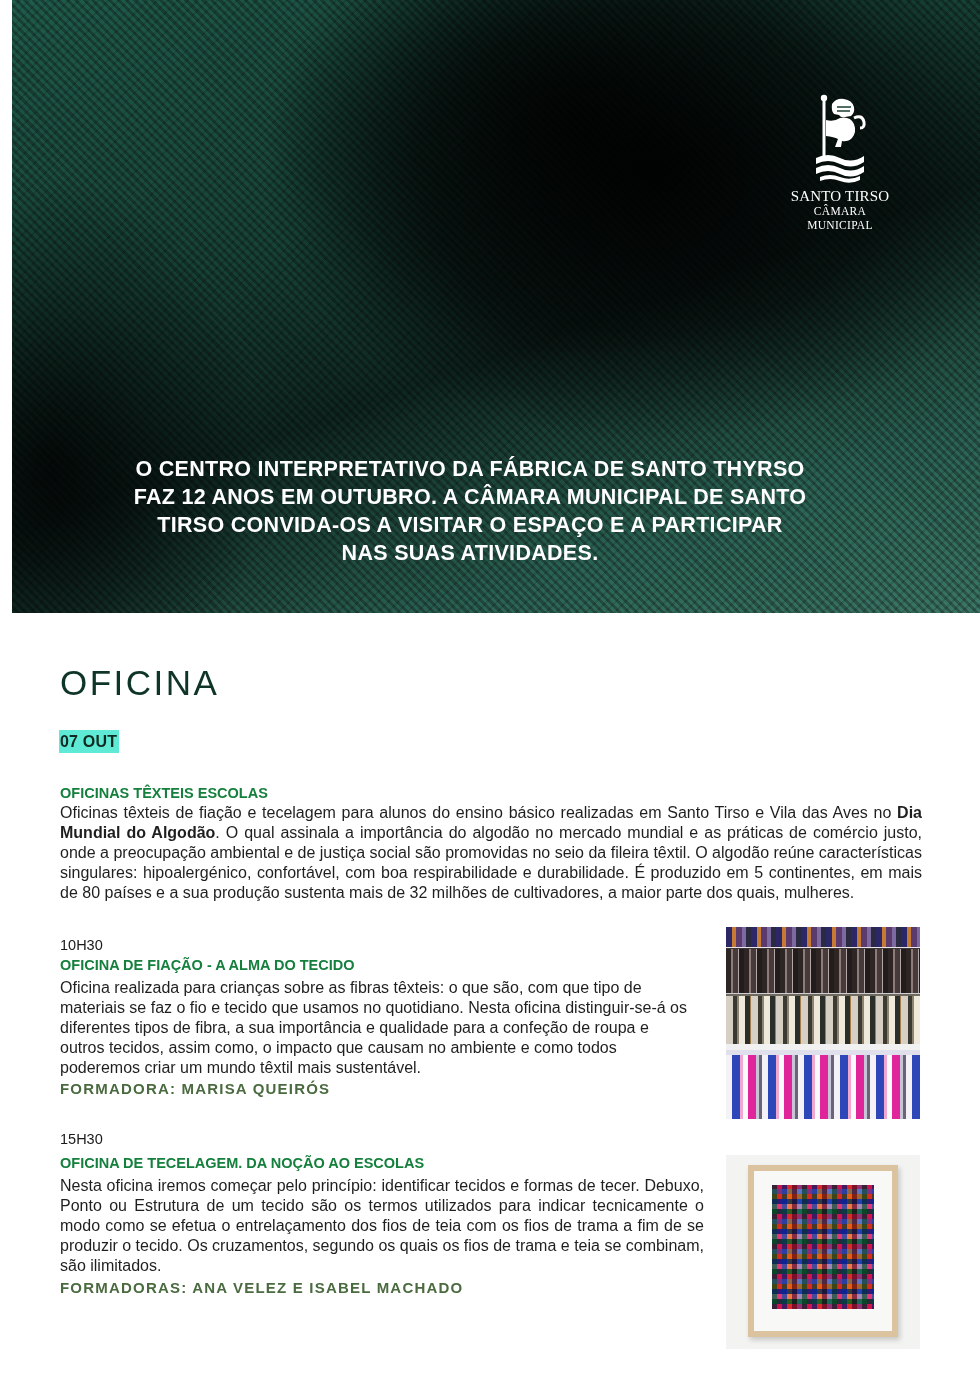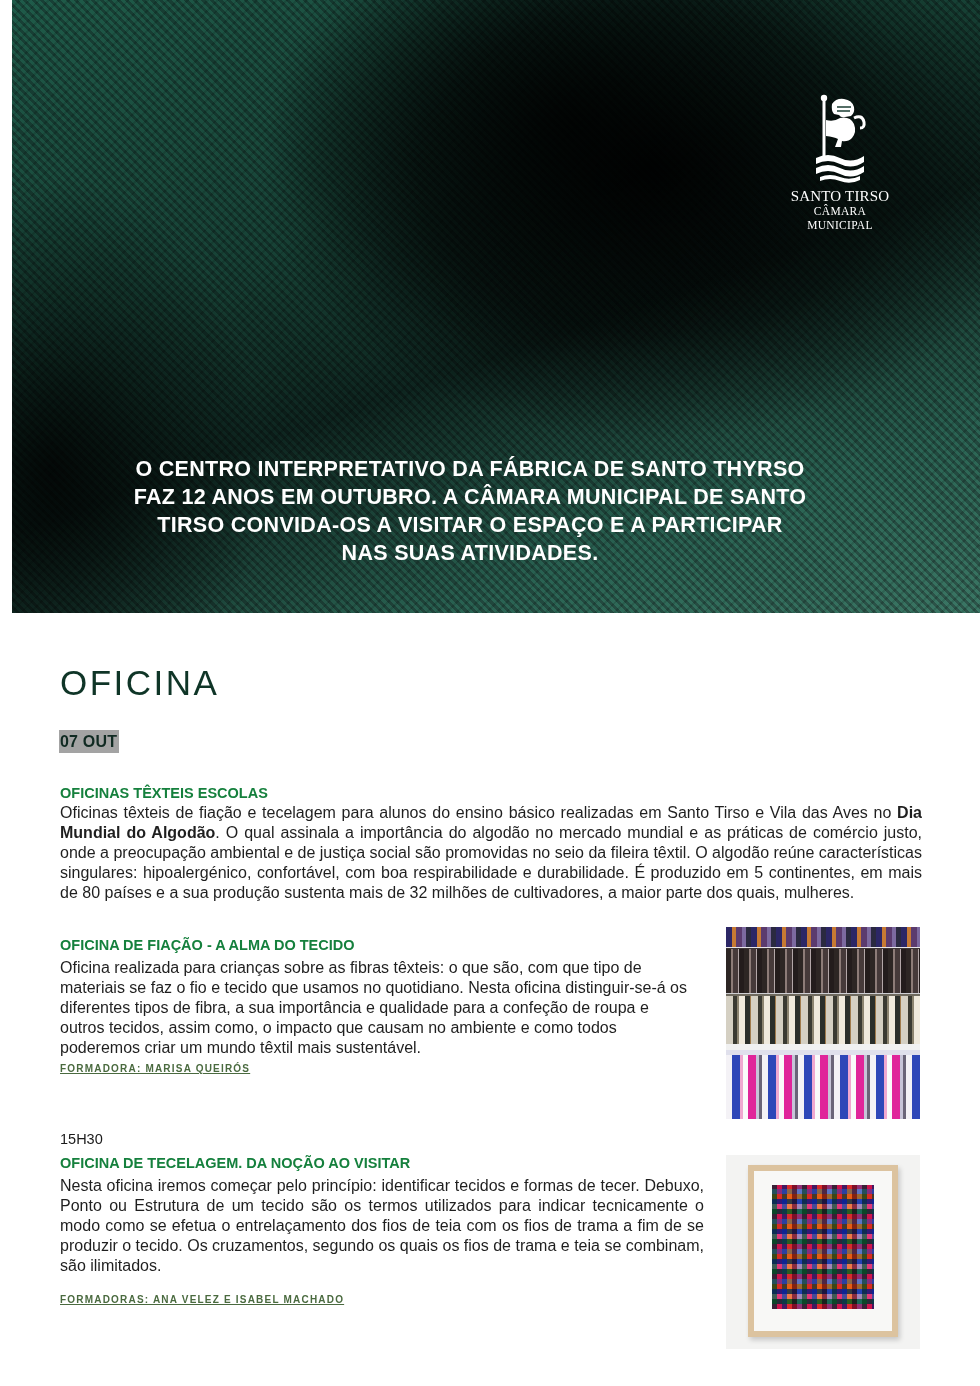--- a/index.html
+++ b/index.html
@@ -51,29 +51,29 @@
   .content { position: absolute; left: 60px; top: 613px; width: 862px; }
 
   .programa {
     position: absolute; left: 0; top: 50px;
     font-size: 35px; letter-spacing: 2.5px; color: #0f3527;
     font-family: "Liberation Sans", "DejaVu Sans", sans-serif; font-weight: normal;
   }
 
   .date-badge {
     position: absolute; left: -1px; top: 117px;
-    background: #a3a3a3; color: #102a22; font-weight: bold; font-size: 16px;
+    background: #5eead4; color: #102a22; font-weight: bold; font-size: 16px;
     padding: 2px 2px 1px 1px; line-height: 20px; letter-spacing: 0.2px;
   }
 
   .section-title { font-weight: bold; font-size: 14.5px; color: #15803d; line-height: 20px; }
   .body-text { font-size: 16px; line-height: 20px; color: #1f1f1f; }
   .body-text b { font-weight: bold; }
   .time { font-size: 14.5px; line-height: 20px; color: #1a1a1a; }
-  .trainer { font-size: 10px; font-weight: bold; letter-spacing: 1.2px; color: #4a6a3f; line-height: 16px; margin-top: 3px; text-decoration: underline; }
+  .trainer { font-size: 15px; font-weight: bold; letter-spacing: 1.2px; color: #4a6a3f; line-height: 16px; margin-top: 3px; }
 
   .block1 { position: absolute; left: 0; top: 170px; width: 862px; }
   .block1 .body-text { text-align: justify; }
 
   .block2 { position: absolute; left: 0; top: 322px; width: 636px; }
   .block3 { position: absolute; left: 0; top: 516px; width: 644px; }
   .block3 .body-text { text-align: justify; }
 
   .photo1 {
     position: absolute; left: 726px; top: 927px; width: 194px; height: 192px; overflow: hidden;
@@ -160,30 +160,31 @@
 <div class="content">
   <h1 class="programa">OFICINA</h1>
   <div class="date-badge">07 OUT</div>
 
   <div class="block1">
     <div class="section-title">OFICINAS TÊXTEIS ESCOLAS</div>
     <p class="body-text"><span>Oficinas têxteis de fiação e tecelagem para alunos do ensino básico realizadas em Santo Tirso e Vila das Aves no </span><b>Dia Mundial do Algodão</b><span>. O qual assinala a importância do algodão no mercado mundial e as práticas de comércio justo, onde a preocupação ambiental e de justiça social são promovidas no seio da fileira têxtil. O algodão reúne características singulares: hipoalergénico, confortável, com boa respirabilidade e durabilidade. É produzido em 5 continentes, em mais de 80 países e a sua produção sustenta mais de 32 milhões de cultivadores, a maior parte dos quais, mulheres.</span></p>
   </div>
 
   <div class="block2">
+    <div class="time">10H30</div>
     <div class="section-title" style="">OFICINA DE FIAÇÃO - A ALMA DO TECIDO</div>
     <p class="body-text" style="margin-top:3px;">Oficina realizada para crianças sobre as fibras têxteis: o que são, com que tipo de materiais se faz o fio e tecido que usamos no quotidiano. Nesta oficina distinguir-se-á os diferentes tipos de fibra, a sua importância e qualidade para a confeção de roupa e outros tecidos, assim como, o impacto que causam no ambiente e como todos poderemos criar um mundo têxtil mais sustentável.</p>
     <div class="trainer">FORMADORA: MARISA QUEIRÓS</div>
   </div>
 
   <div class="block3">
     <div class="time">15H30</div>
-    <div class="section-title" style="margin-top:4px;">OFICINA DE TECELAGEM. DA NOÇÃO AO VISITAR</div>
+    <div class="section-title" style="margin-top:4px;">OFICINA DE TECELAGEM. DA NOÇÃO AO ESCOLAS</div>
     <p class="body-text" style="margin-top:3px;">Nesta oficina iremos começar pelo princípio: identificar tecidos e formas de tecer. Debuxo, Ponto ou Estrutura de um tecido são os termos utilizados para indicar tecnicamente o modo como se efetua o entrelaçamento dos fios de teia com os fios de trama a fim de se produzir o tecido. Os cruzamentos, segundo os quais os fios de trama e teia se combinam, são ilimitados.</p>
-    <div class="trainer" style="margin-top:16px;">FORMADORAS: ANA VELEZ E ISABEL MACHADO</div>
+    <div class="trainer" style="margin-top:4px;">FORMADORAS: ANA VELEZ E ISABEL MACHADO</div>
   </div>
 </div>
 
 <div class="photo1">
   <div class="stripes-top"></div>
   <div class="stripes-dark"></div>
   <div class="stripes-mid"></div>
   <div class="stripes-bot"></div>
 </div>
 

